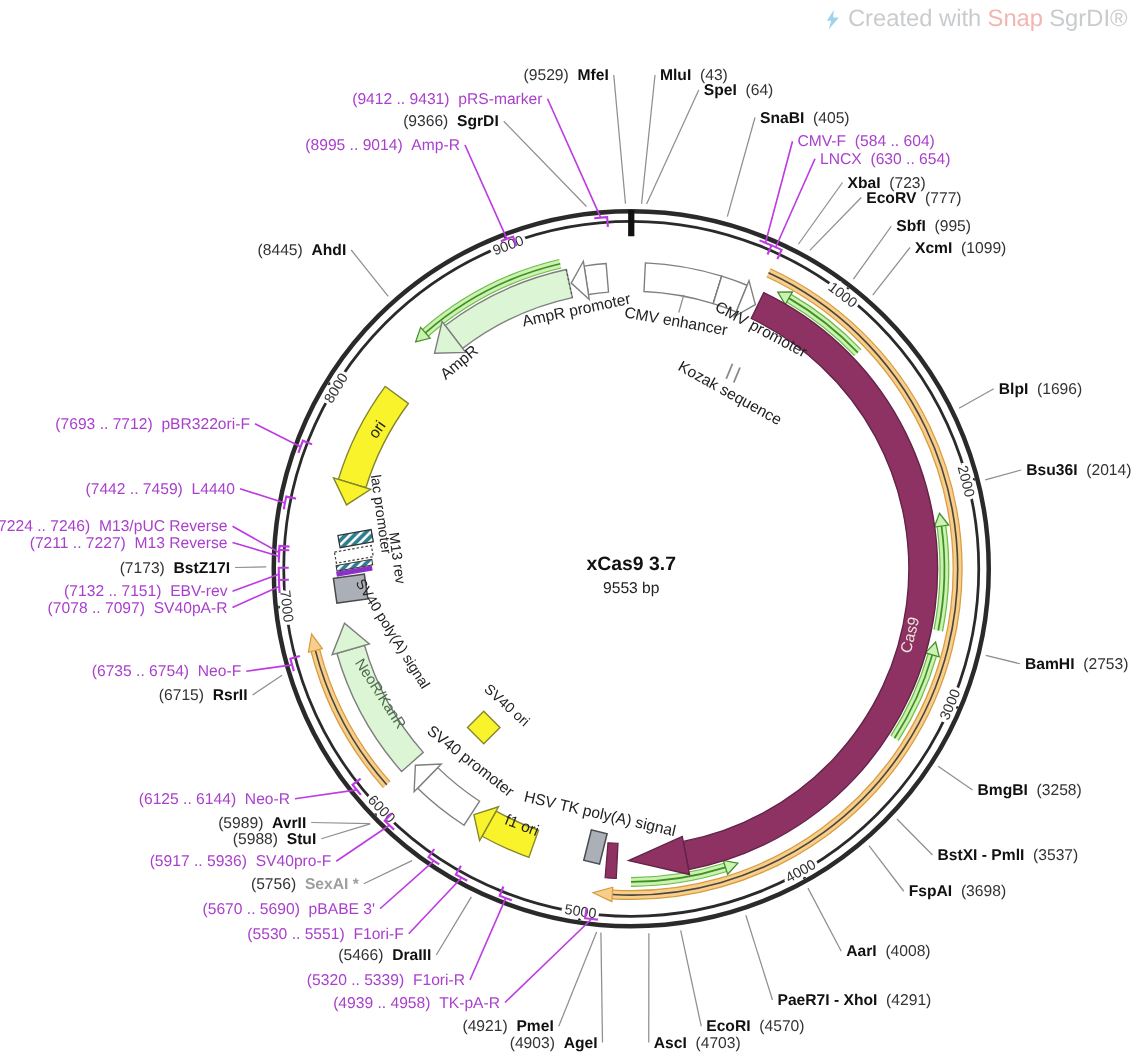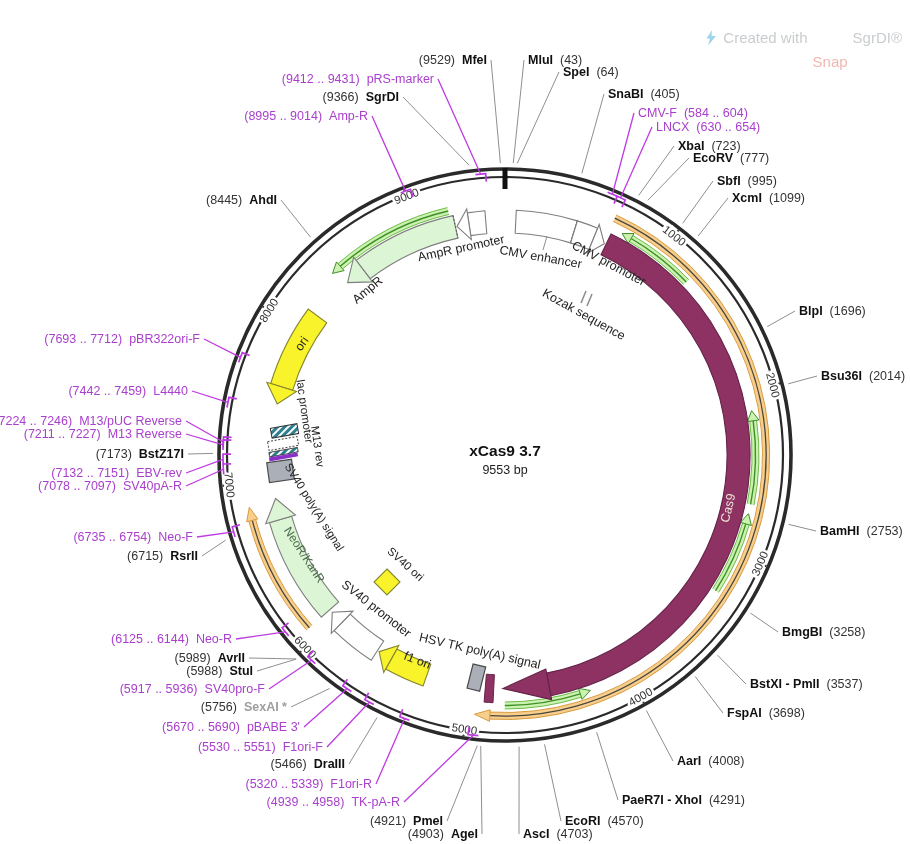--- a/index.html
+++ b/index.html
@@ -1,19 +1,19 @@
 <!DOCTYPE html>
 <html><head>
 <meta charset="utf-8">
 <style>
   html,body{margin:0;padding:0;background:#fff;}
   .canvas{position:relative;width:910px;height:844px;font-family:"Liberation Sans",sans-serif;overflow:hidden;background:#fff;}
   svg text{font-family:"Liberation Sans",sans-serif;}
-  .watermark{position:absolute;top:5px;right:8px;display:flex;align-items:center;gap:5px;font-size:15px;color:#C9CCCE;}
-  .watermark .snap{color:#F2B6B0;margin-top:48px;}
+  .watermark{position:absolute;top:5px;right:8px;display:flex;align-items:center;gap:5px;font-size:19px;color:#C9CCCE;}
+  .watermark .snap{color:#F2B6B0;}
   .watermark .gene{color:#C9CCCE;}
 </style>
 </head>
 <body>
 
 <div class="canvas">
   <svg id="plasmid-svg" width="910" height="844" viewBox="0 0 910 844">
     <defs>
       <pattern id="pstripe" width="5" height="5" patternUnits="userSpaceOnUse" patternTransform="rotate(55)">
         <rect width="5" height="5" fill="#2E7F8F"></rect>

